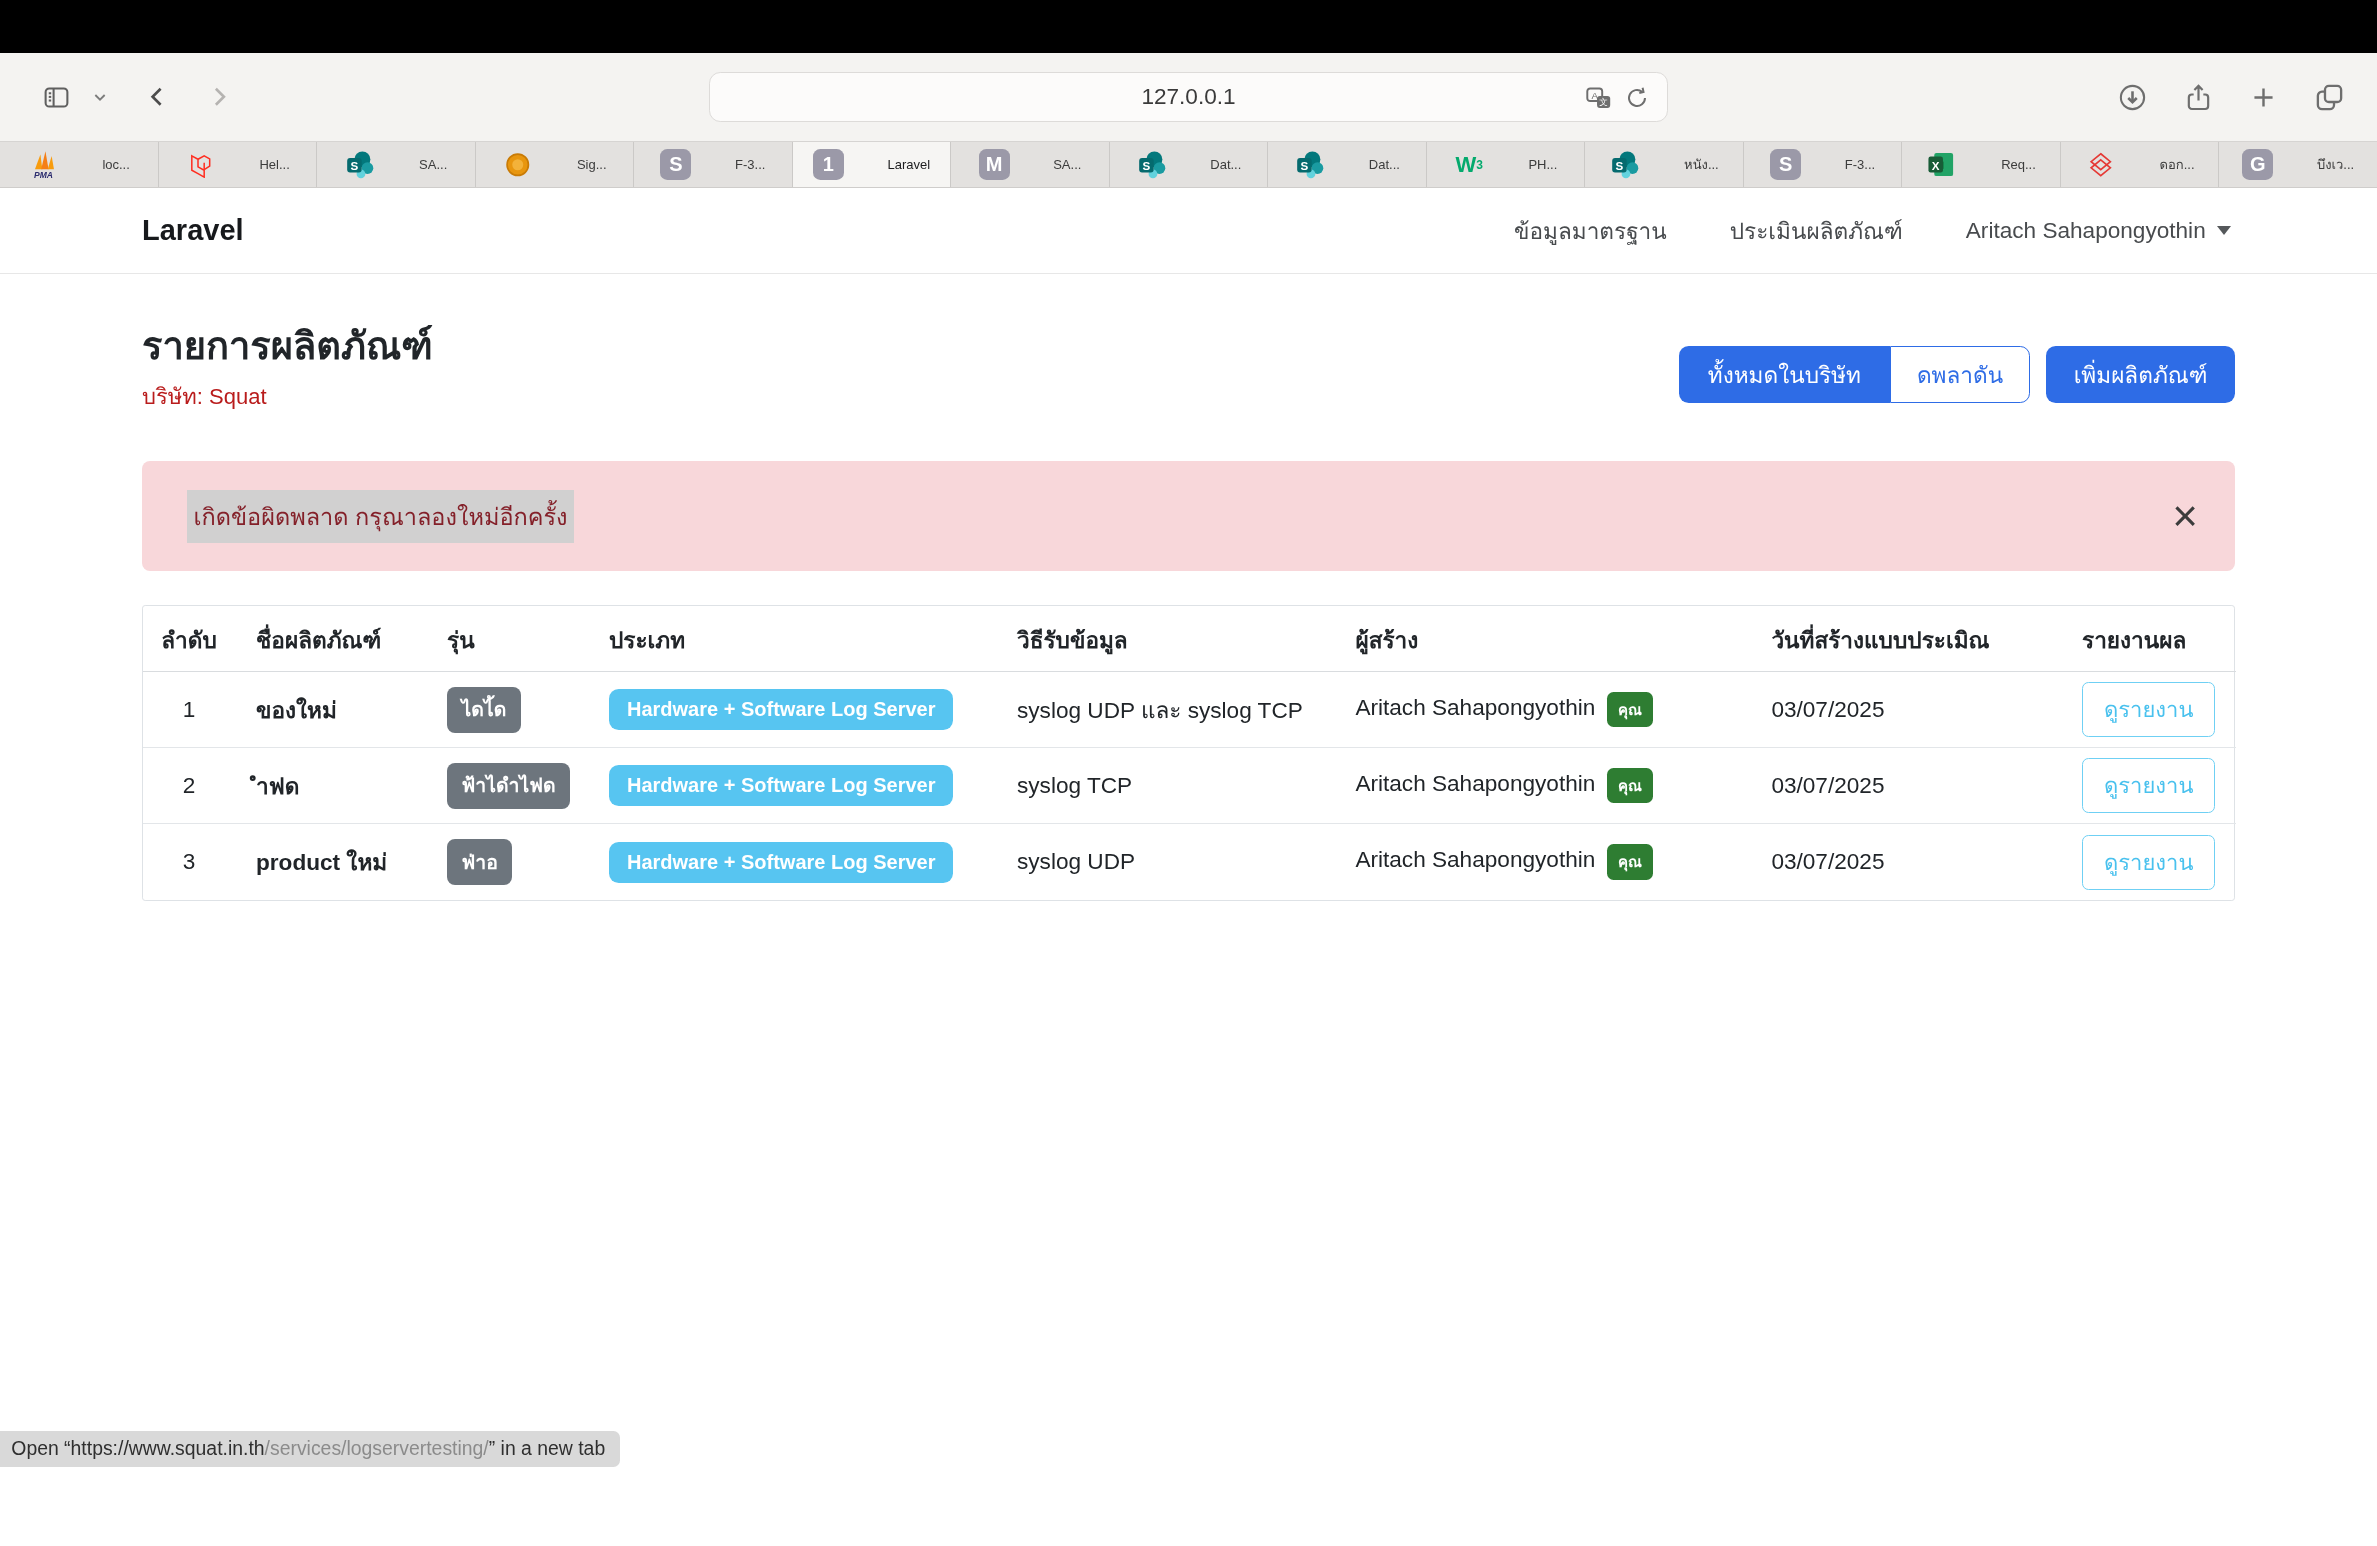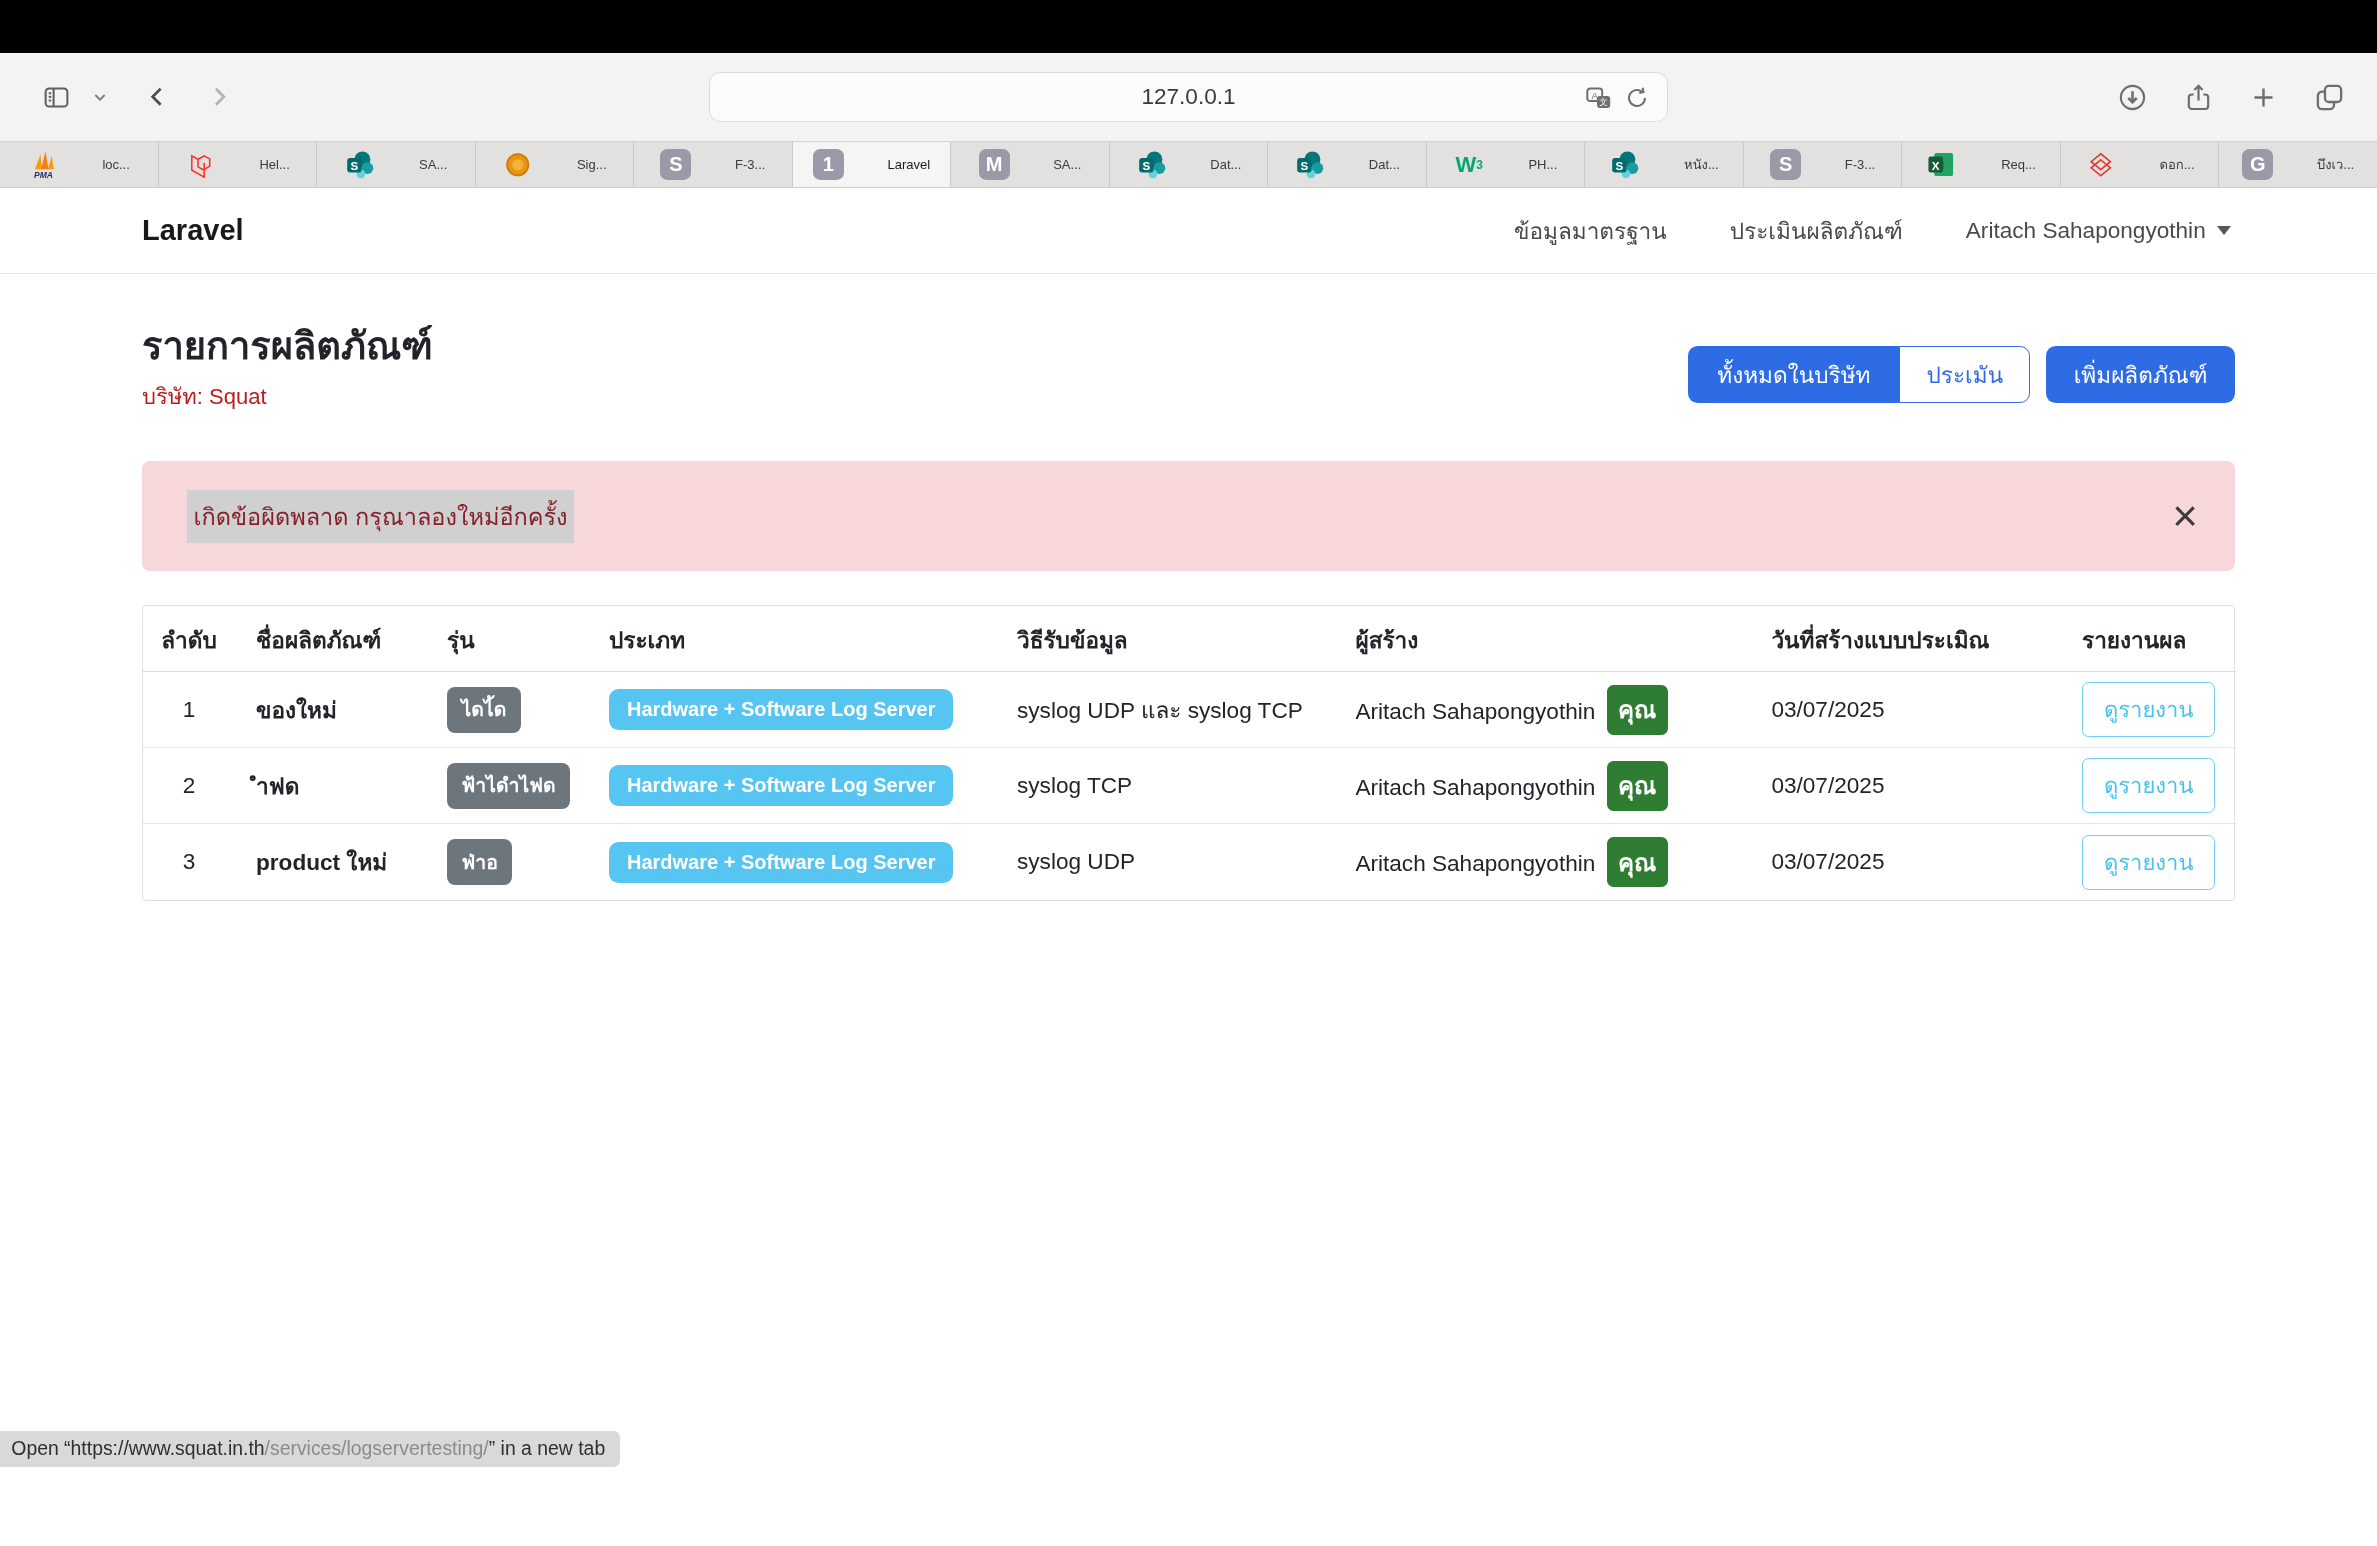--- a/index.html
+++ b/index.html
@@ -68,21 +68,21 @@
     padding:16px 8px 13px 13px; border-bottom:1.6px solid #d9dcdf; }
   td { font-size:22.6px; color:#212529; padding:0 8px 0 13px; height:76px;
     border-bottom:0.8px solid #e3e6e9; vertical-align:middle; }
   tr:last-child td { border-bottom:none; }
   .c-center { text-align:center; padding-left:0; }
   .c-pad { padding-left:19.4px; }
   .cell-name { font-weight:bold; }
   .badge { display:inline-block; color:#fff; font-weight:bold; white-space:nowrap; }
   .badge-gray  { background:#6d757d; font-size:19.4px; padding:7.3px 14.6px; border-radius:8px; }
   .badge-info  { background:#57c5f1; font-size:20px; padding:9px 18px; border-radius:9.7px; }
-  .badge-green { background:#2e7d32; font-size:24px; padding:5.7px 11.3px; border-radius:6.5px; margin-left:11.3px; }
+  .badge-green { background:#2e7d32; font-size:15px; padding:5.7px 11.3px; border-radius:6.5px; margin-left:11.3px; }
   .btn-report { background:#fff; border:1.6px solid #6fd0f4; color:#49c1ee;
     font-size:22px; padding:9px 21px; border-radius:6.5px; cursor:pointer; white-space:nowrap; }
 
   .statusbar { position:absolute; left:0; bottom:3.2px; background:#d9d9d9;
     border-radius:0 6.5px 6.5px 0; padding:6.5px 14.6px 6.5px 11.3px; font-size:19.4px; }
   .statusbar .dk { color:#2f2f2f; } .statusbar .lt { color:#8b8b8b; }
 
   :root { --primary:#2e6ce6; }
   svg { display:block; }
 </style>
@@ -307,21 +307,21 @@
   </div>
 
   <div class="content">
     <div class="title-row">
       <div>
         <div class="page-title">รายการผลิตภัณฑ์</div>
         <div class="page-sub">บริษัท: Squat</div>
       </div>
       <div class="btn-row">
         <button class="btn btn-primary seg-left">ทั้งหมดในบริษัท</button>
-        <button class="btn seg-right">ประเมัน</button>
+        <button class="btn seg-right">ดพลาดัน</button>
         <button class="btn btn-primary btn-add">เพิ่มผลิตภัณฑ์</button>
       </div>
     </div>
 
     <div class="alert">
       <span class="alert-msg">เกิดข้อผิดพลาด กรุณาลองใหม่อีกครั้ง</span>
       <button class="alert-close">×</button>
     </div>
 
     <div class="table-wrap">

